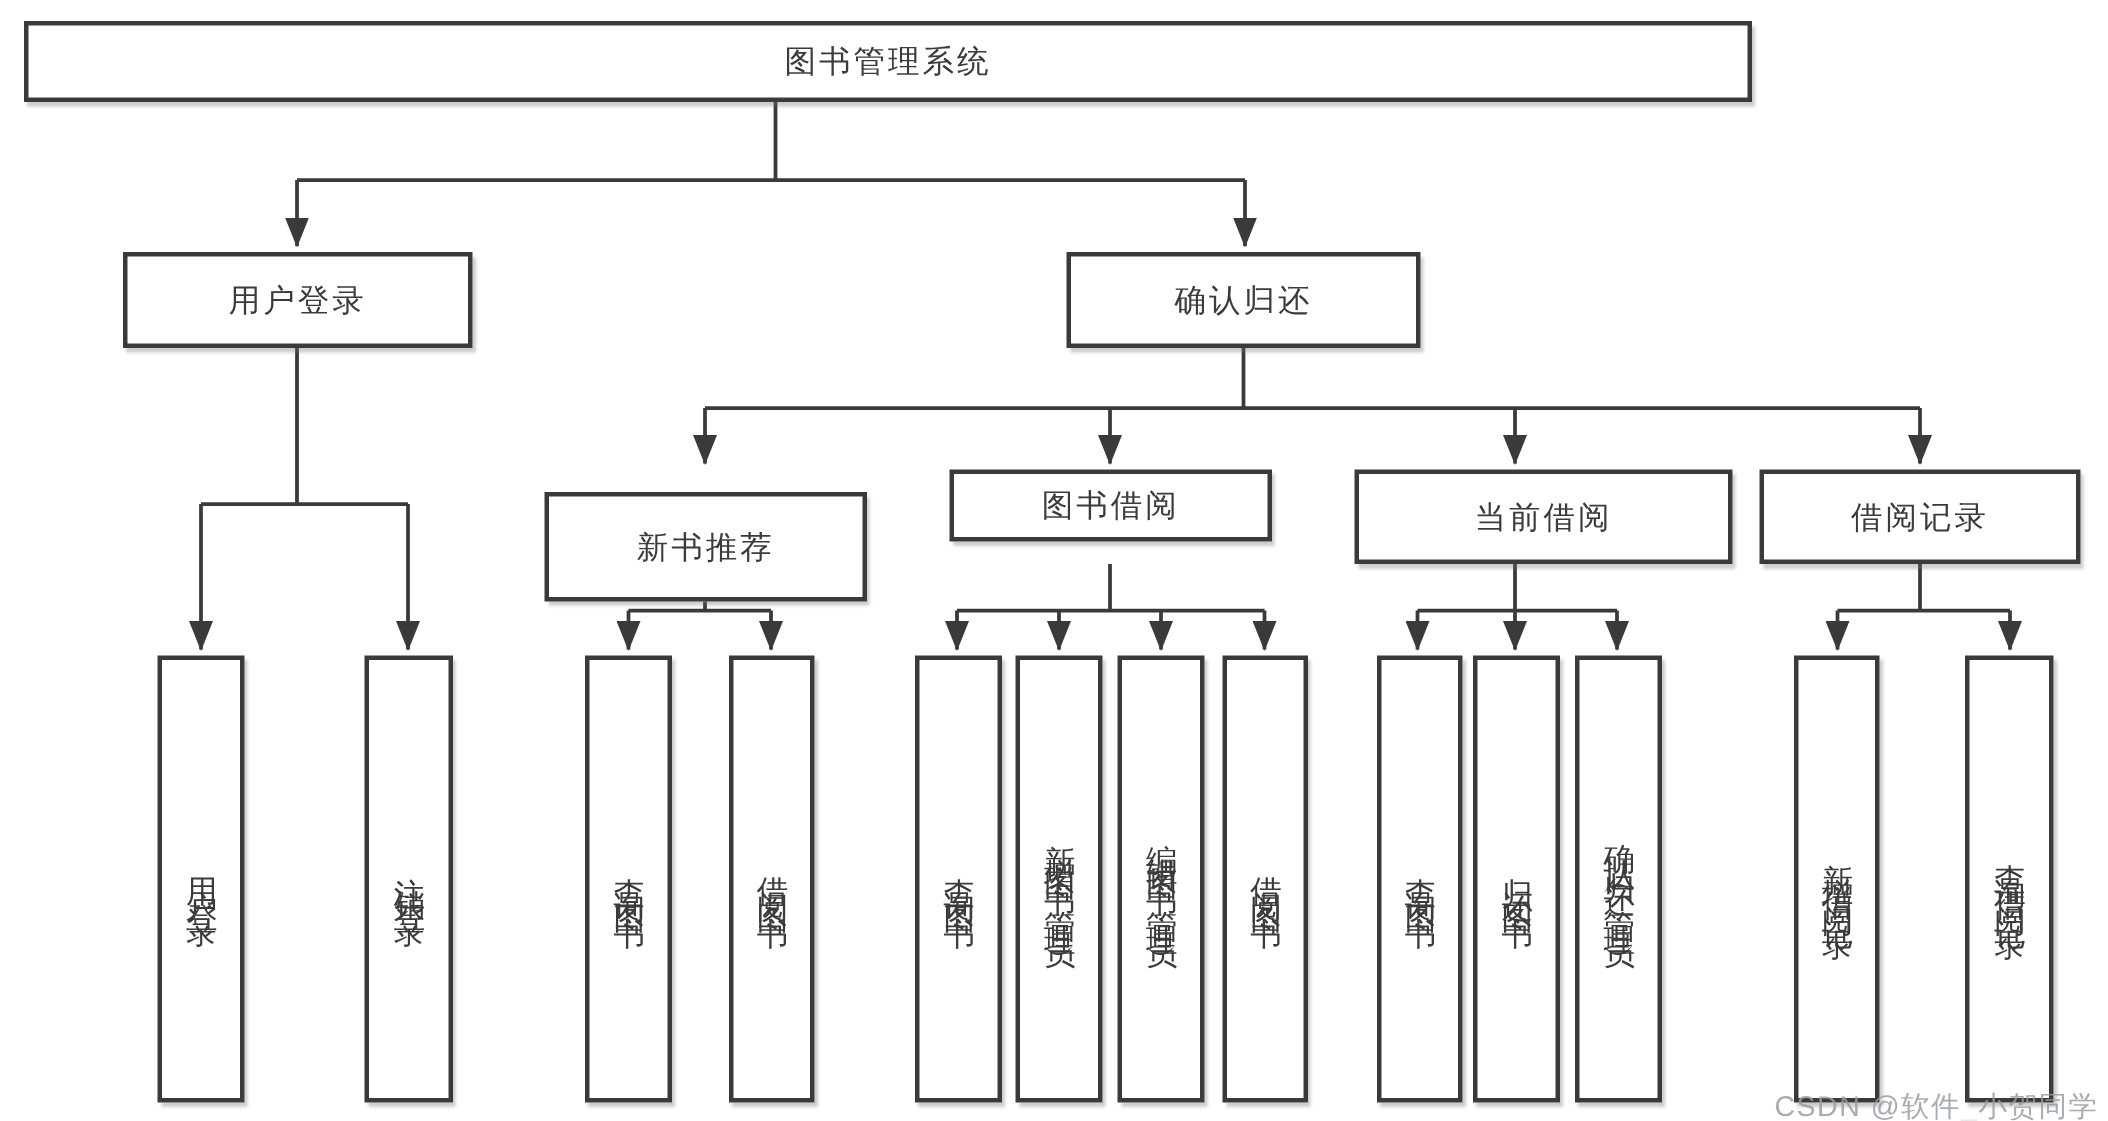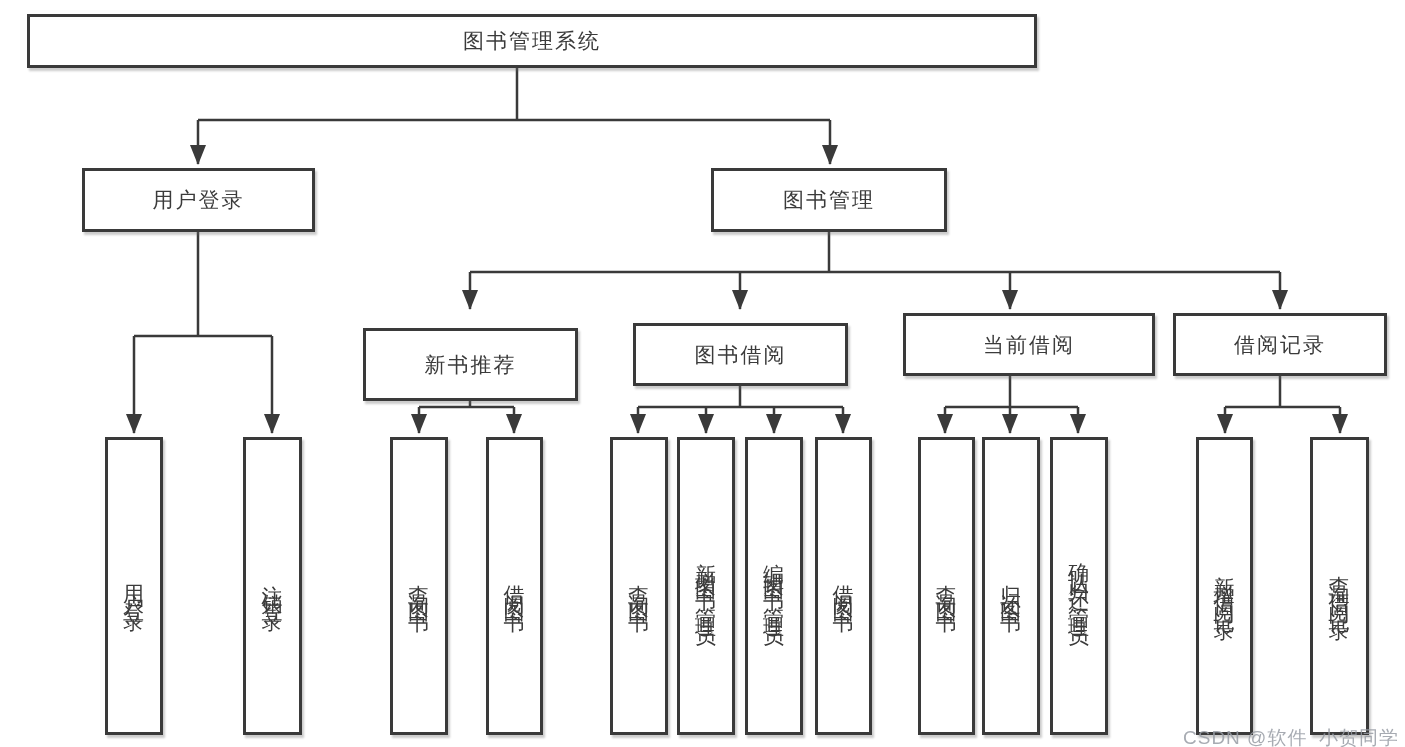--- a/index.html
+++ b/index.html
@@ -42,25 +42,25 @@
   }
 
   .node.leaf {
     writing-mode: vertical-rl;
     text-orientation: mixed;
     font-size: 21px;
     letter-spacing: 9px;
     line-height: 1;
   }
 
-  .root   { left: 27px;   top: 14px;  width: 1010px; height: 54px; }
+  .root   { left: 16px;   top: 14px;  width: 1152px; height: 54px; }
   .l2a    { left: 82px;   top: 168px; width: 233px;  height: 64px; }
   .l2b    { left: 711px;  top: 168px; width: 236px;  height: 64px; }
   .l3a    { left: 363px;  top: 328px; width: 215px;  height: 73px; }
-  .l3b    { left: 633px;  top: 313px; width: 215px;  height: 63px; margin-top: 10px; }
+  .l3b    { left: 633px;  top: 313px; width: 215px;  height: 48px; }
   .l3c    { left: 903px;  top: 313px; width: 252px;  height: 63px; }
   .l3d    { left: 1173px; top: 313px; width: 214px;  height: 63px; }
 
   .leaf   { top: 437px; height: 298px; }
   .lf1  { left: 105px;  width: 58px; }
   .lf2  { left: 243px;  width: 59px; }
   .lf3  { left: 390px;  width: 58px; }
   .lf4  { left: 486px;  width: 57px; }
   .lf5  { left: 610px;  width: 58px; }
   .lf6  { left: 677px;  width: 58px; }
@@ -129,21 +129,21 @@
   </svg>
 
   <div class="node h-box root">
     <span>图书管理系统</span>
   </div>
 
   <div class="node h-box l2a">
     <span>用户登录</span>
   </div>
   <div class="node h-box l2b">
-    <span>图书管理</span>
+    <span>确认归还</span>
   </div>
 
   <div class="node h-box l3a">
     <span>新书推荐</span>
   </div>
   <div class="node h-box l3b">
     <span>图书借阅</span>
   </div>
   <div class="node h-box l3c">
     <span>当前借阅</span>

